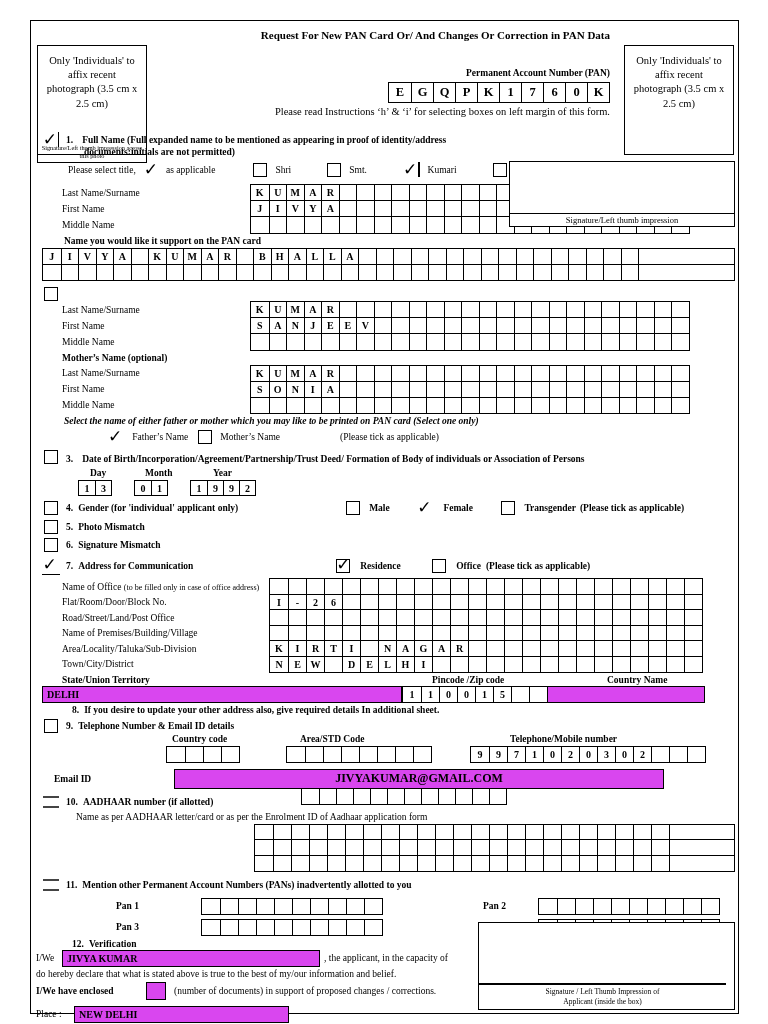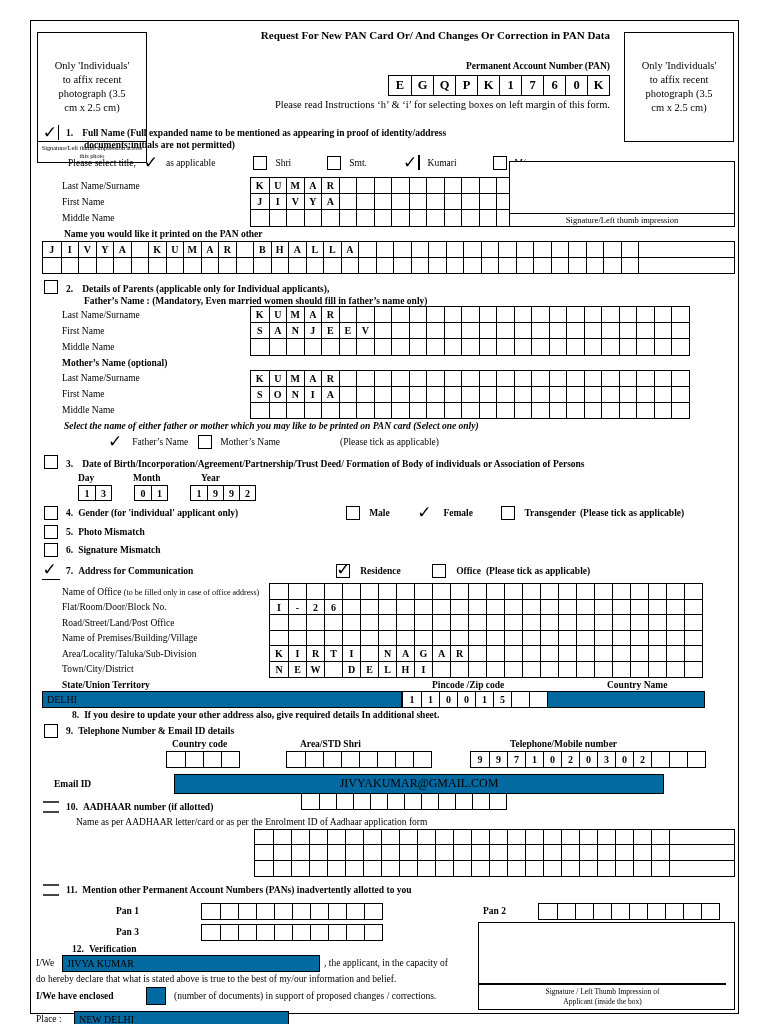--- a/index.html
+++ b/index.html
@@ -2,31 +2,31 @@
 <html><head>
 <meta charset="utf-8">
 <style>
   html,body{margin:0;padding:0;}
   body{width:768px;height:1024px;background:#fff;position:relative;
        font-family:"Liberation Serif",serif;color:#000;}
   .form{position:absolute;left:30px;top:20px;width:709px;height:994px;
         border:1.5px solid #000;box-sizing:border-box;background:#fff;}
 
   
-  .photo{position:absolute;border:1.5px solid #000;width:110px;height:110px;top:11px;
-         display:flex;align-items:center;justify-content:center;text-align:center;
-         font-size:10.5px;padding:16px;box-sizing:border-box;line-height:1.35;}
+  .photo{position:absolute;border:1.5px solid #000;width:110px;height:110px;top:24px;
+         display:flex;align-items:flex-start;justify-content:center;text-align:center;
+         font-size:10.5px;padding:8px;box-sizing:border-box;line-height:1.35;}
   .photo.left{left:6px;}
   .photo.right{right:4px;}
   .photo-cap{position:absolute;left:6px;top:121px;width:110px;border:1.5px solid #000;
              border-top:none;font-size:6.3px;text-align:center;padding:2px 1px;box-sizing:border-box;line-height:1.3;}
 
   .header-mid{margin:0 128px;text-align:right;padding-top:8px;}
   .title{font-size:11px;font-weight:bold;}
-  .pan-label{font-size:9.5px;font-weight:bold;margin-top:20px;}
+  .pan-label{font-size:9.5px;font-weight:bold;margin-top:27px;}
   .instr{font-size:10.5px;margin-top:3px;}
 
   .sig-top{position:absolute;top:140px;right:3px;width:226px;height:66px;border:1.5px solid #000;box-sizing:border-box;background:#fff;z-index:3;}
   .sig-top .lbl{position:absolute;bottom:0;left:0;right:0;border-top:1.5px solid #000;text-align:center;font-size:8.5px;padding:1px 0;}
 
   .sig-bot{position:absolute;bottom:3px;right:3px;width:257px;height:88px;border:1.5px solid #000;box-sizing:border-box;background:#fff;z-index:3;}
   .sig-bot .lbl{position:absolute;bottom:0;left:0;right:8px;border-top:2px solid #000;text-align:center;font-size:7.5px;padding:2px 0;line-height:1.35;}
 
   .content{padding:2px 3px 0 5px;}
 
@@ -55,22 +55,22 @@
   .stack .grid + .grid{margin-top:-1.5px;}
   .g17 .cell{width:17px;height:15px;}
   .g18 .cell{width:17.5px;height:15.5px;}
   .g19 .cell{width:18px;height:15px;}
   .g16 .cell{width:16px;height:14px;}
   .gpan .cell{width:22px;height:19px;font-size:12.5px;}
 
   .lblcol{flex:0 0 188px;font-size:9.5px;}
   .lblcol2{flex:0 0 207px;font-size:9.5px;}
 
-  .vbox{border:1.5px solid #000;box-sizing:border-box;background:#0369a1;display:flex;align-items:center;
-        font-weight:normal;font-size:10px;padding:0 4px;height:17px;flex:none;}
+  .vbox{border:1.5px solid #000;box-sizing:border-box;background:#d946ef;display:flex;align-items:center;
+        font-weight:bold;font-size:10px;padding:0 4px;height:17px;flex:none;}
   .gap2{margin-top:2px;} .gap3{margin-top:3px;} .gap4{margin-top:4px;} .gap6{margin-top:6px;}
 </style>
 </head>
 <body>
 
 <div class="form">
 
   <div class="photo left">
     <span>Only 'Individuals' to affix recent photograph (3.5 cm x 2.5 cm)</span>
   </div>
@@ -220,21 +220,21 @@
             <span class="cell"></span>
             <span class="cell"></span>
             <span class="cell"></span>
             <span class="cell"></span>
             <span class="cell"></span>
             <span class="cell"></span>
           </span>
       </div>
     </div>
 
-    <div class="h gap2" style="padding-left:28px;">Name you would like it printed on the PAN other</div>
+    <div class="h gap2" style="padding-left:28px;">Name you would like it support on the PAN card</div>
     <div class="stack" style="padding-left:6px;margin-top:2px;">
       <span class="grid g18">
           <span class="cell">J</span>
           <span class="cell">I</span>
           <span class="cell">V</span>
           <span class="cell">Y</span>
           <span class="cell">A</span>
           <span class="cell"></span>
           <span class="cell">K</span>
           <span class="cell">U</span>
@@ -302,25 +302,20 @@
           <span class="cell"></span>
           <span class="cell"></span>
           <span class="cell"></span>
         </span>
     </div>
 
     <div class="hrow gap4" style="align-items:flex-start;">
       <div class="mcol" style="padding-top:2px;">
           <span class="cb"></span>
         </div>
-      <div>
-        <span class="num">2.</span>
-        <span class="h">Details of Parents (applicable only for Individual applicants),</span>
-        <div class="h" style="margin-left:18px;">Father’s Name : (Mandatory, Even married women should fill in father’s name only)</div>
-      </div>
     </div>
 
     <div style="padding-left:26px;">
       <div class="hrow">
         <span class="lblcol">Last Name/Surname</span>
         <span class="grid g18">
             <span class="cell">K</span>
             <span class="cell">U</span>
             <span class="cell">M</span>
             <span class="cell">A</span>
@@ -510,21 +505,21 @@
     </div>
 
     <div class="hrow gap3" style="align-items:flex-start;">
       <div class="mcol" style="padding-top:2px;">
           <span class="cb"></span>
         </div>
       <div>
         <span class="num">3.</span>
         <span class="h">Date of Birth/Incorporation/Agreement/Partnership/Trust Deed/ Formation of Body of individuals or Association of Persons</span>
         <div class="hrow gap2">
-          <span class="h" style="width:55px;margin-left:12px;">Day</span>
+          <span class="h" style="width:55px;margin-left:24px;">Day</span>
           <span class="h" style="width:68px;">Month</span>
           <span class="h">Year</span>
         </div>
         <div class="hrow gap2">
           <span class="grid g16" style="margin-left:12px;">
               <span class="cell">1</span>
               <span class="cell">3</span>
             </span>
           <span class="grid g16" style="margin-left:22px;">
               <span class="cell">0</span>
@@ -798,21 +793,21 @@
       <div>
         <div class="h" style="padding-left:6px;">Country code</div>
         <span class="grid g19" style="margin-top:2px;">
             <span class="cell"></span>
             <span class="cell"></span>
             <span class="cell"></span>
             <span class="cell"></span>
           </span>
       </div>
       <div style="margin-left:46px;">
-        <div class="h" style="padding-left:14px;">Area/STD Shri</div>
+        <div class="h" style="padding-left:14px;">Area/STD Code</div>
         <span class="grid g19" style="margin-top:2px;">
             <span class="cell"></span>
             <span class="cell"></span>
             <span class="cell"></span>
             <span class="cell"></span>
             <span class="cell"></span>
             <span class="cell"></span>
             <span class="cell"></span>
             <span class="cell"></span>
           </span>

